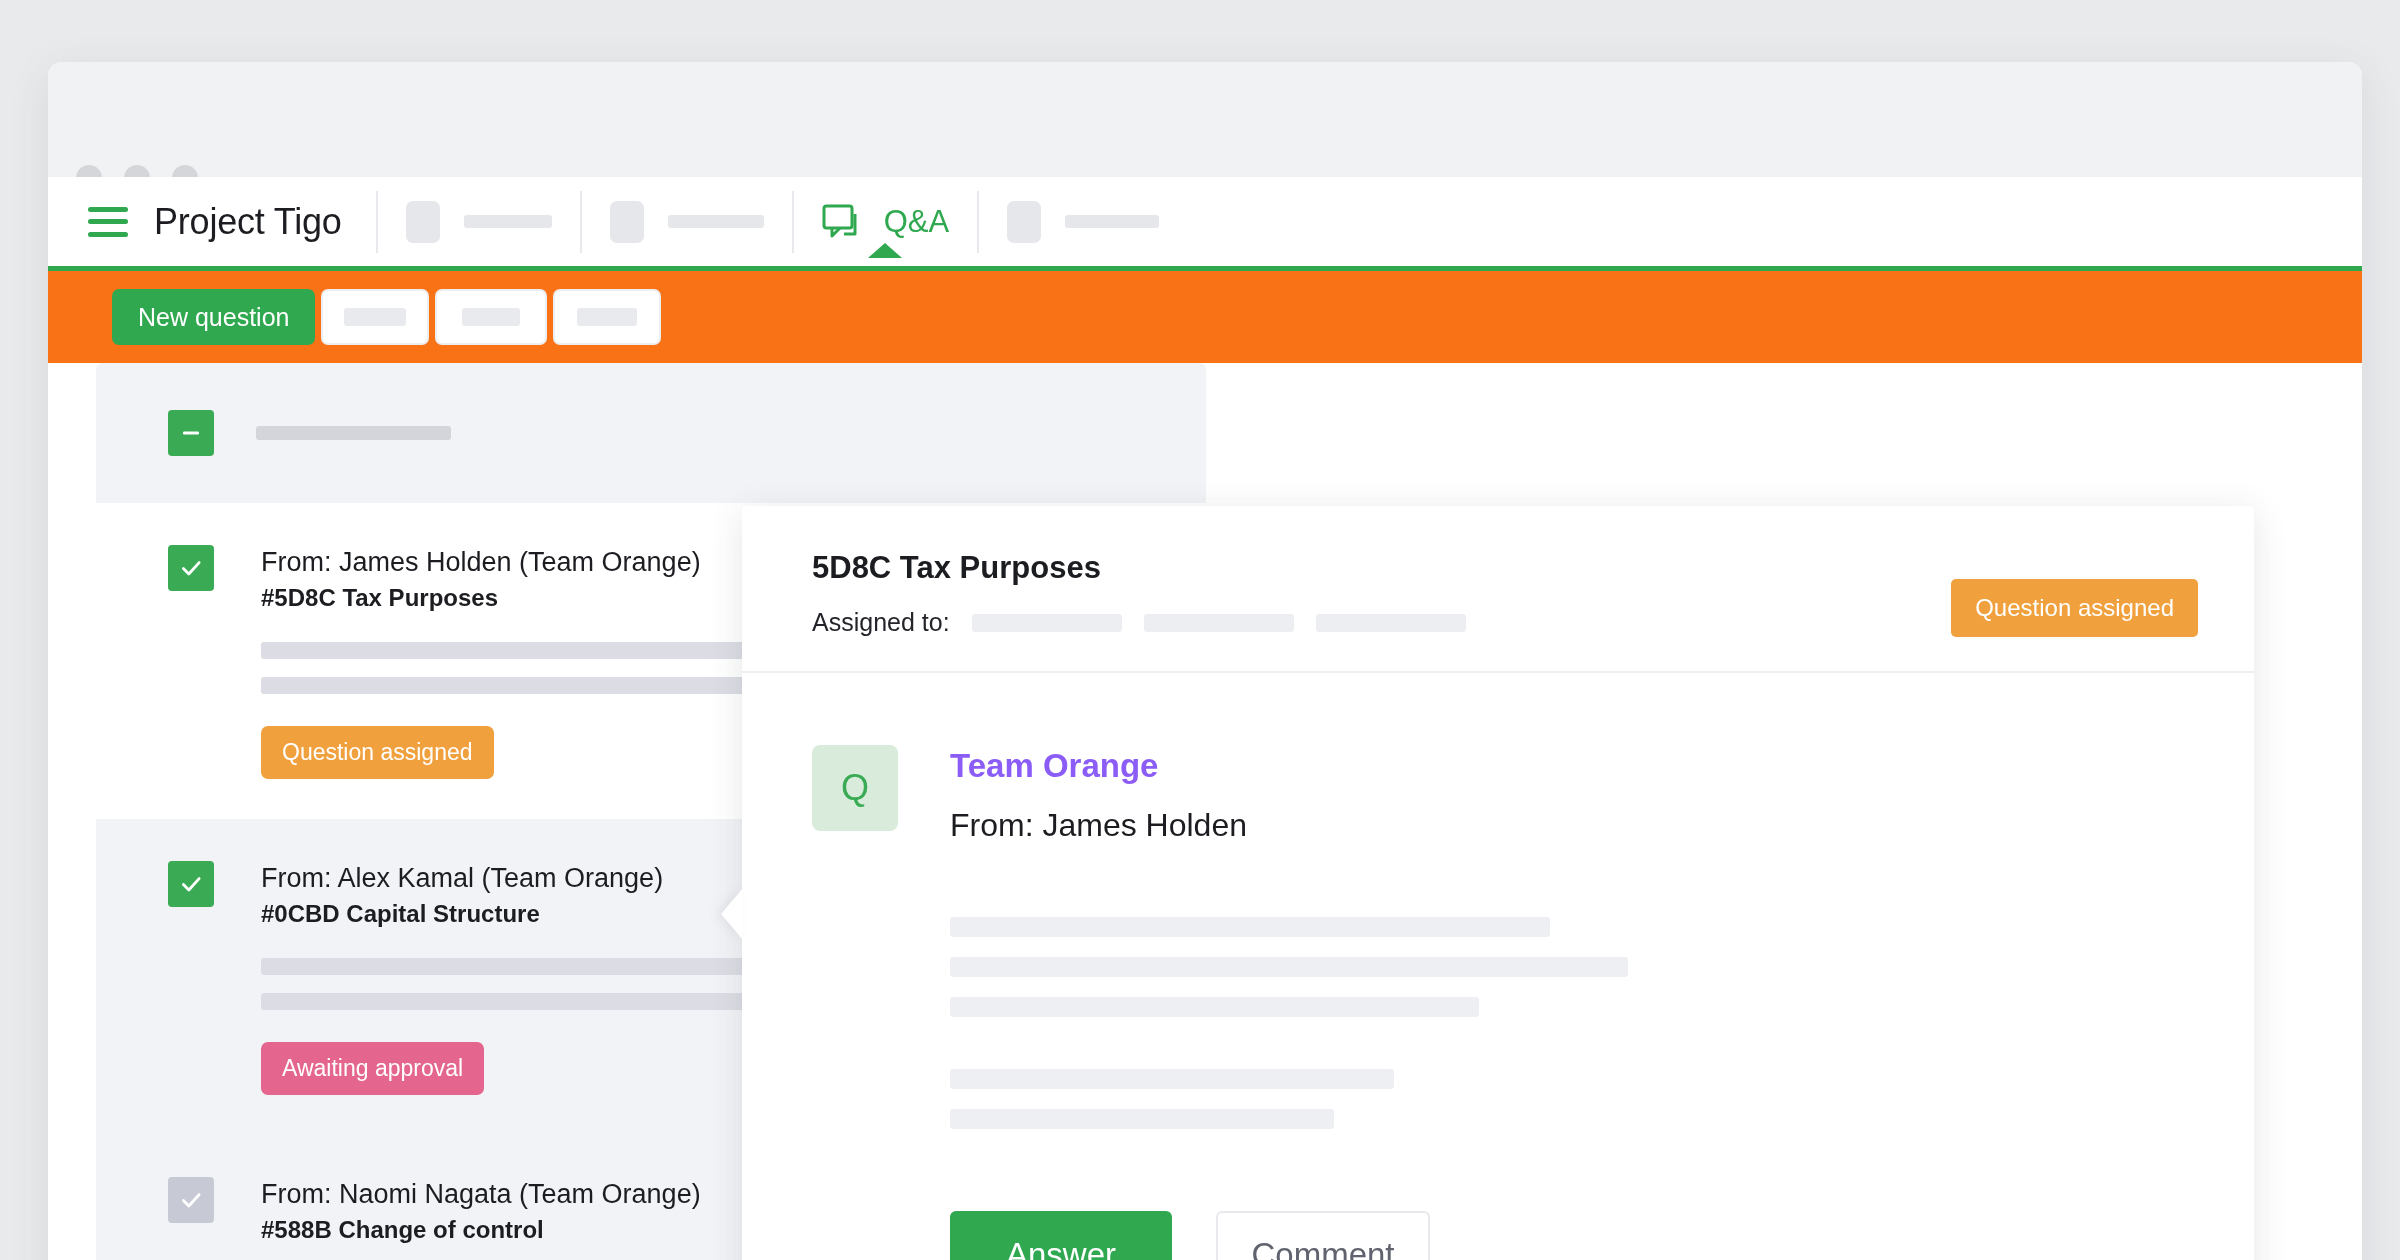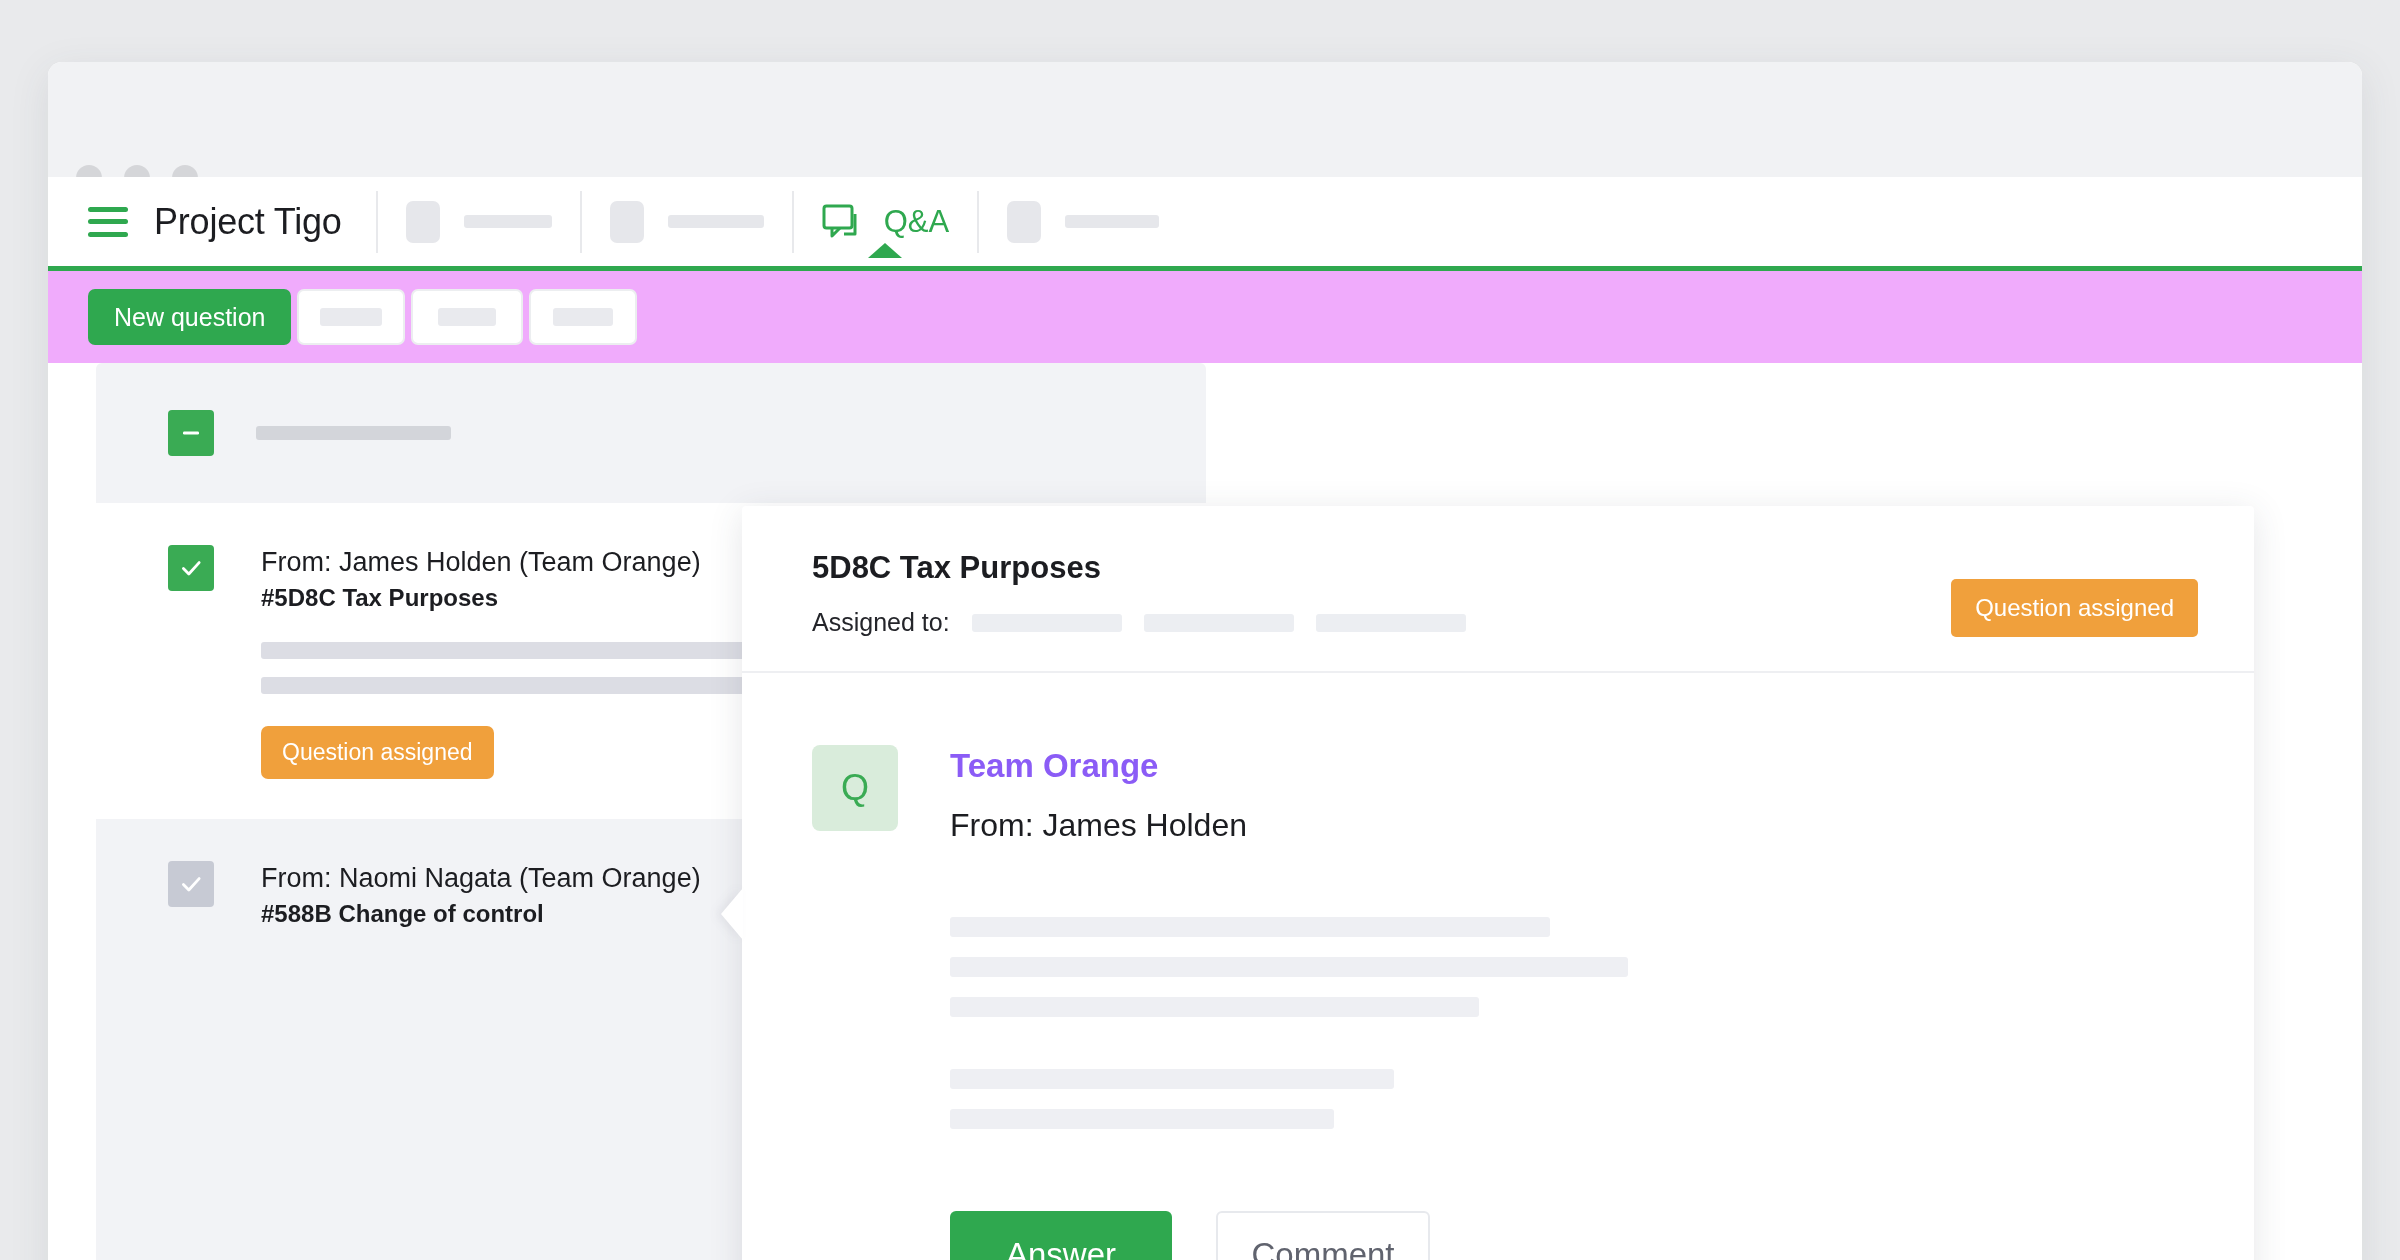--- a/index.html
+++ b/index.html
@@ -120,24 +120,24 @@
     transform: translateX(-50%);
     width: 0; height: 0;
     border-left: 17px solid transparent;
     border-right: 17px solid transparent;
     border-bottom: 15px solid #2fa84f;
   }
 
   
   #toolbar {
     height: 92px;
-    background: #f0abfc;
-    display: flex;
-    align-items: center;
-    padding-left: 40px;
+    background: #f97316;
+    display: flex;
+    align-items: center;
+    padding-left: 64px;
     gap: 6px;
   }
   #new-question-button {
     background: #2fa84f;
     color: #ffffff;
     font-size: 25px;
     border: none;
     border-radius: 7px;
     padding: 0 26px;
     height: 56px;
@@ -463,20 +463,38 @@
             <div class="qr-subject">#5D8C Tax Purposes</div>
             <div class="qr-ph-lines">
               <i style="width:498px"></i>
                 <i style="width:498px"></i>
             </div>
             <span class="badge badge-orange">Question assigned</span>
           </div>
         </div>
       </div>
 
+      <div class="question-row">
+        <div class="qr-inner">
+          <span class="cbx cbx-green">
+            <svg width="26" height="26" viewBox="0 0 24 24">
+                <path d="M5 12.5 L10 17.5 L19.5 7" stroke="#ffffff" stroke-width="2.6" fill="none" stroke-linecap="round" stroke-linejoin="round"></path>
+              </svg>
+          </span>
+          <div class="qr-body">
+            <div class="qr-from">From: Alex Kamal (Team Orange)</div>
+            <div class="qr-subject">#0CBD Capital Structure</div>
+            <div class="qr-ph-lines">
+              <i style="width:498px"></i>
+                <i style="width:498px"></i>
+            </div>
+            <span class="badge badge-pink">Awaiting approval</span>
+          </div>
+        </div>
+      </div>
 
       <div class="question-row">
         <div class="qr-inner">
           <span class="cbx cbx-gray">
             <svg width="26" height="26" viewBox="0 0 24 24">
                 <path d="M5 12.5 L10 17.5 L19.5 7" stroke="#ffffff" stroke-width="2.6" fill="none" stroke-linecap="round" stroke-linejoin="round"></path>
               </svg>
           </span>
           <div class="qr-body">
             <div class="qr-from">From: Naomi Nagata (Team Orange)</div>

